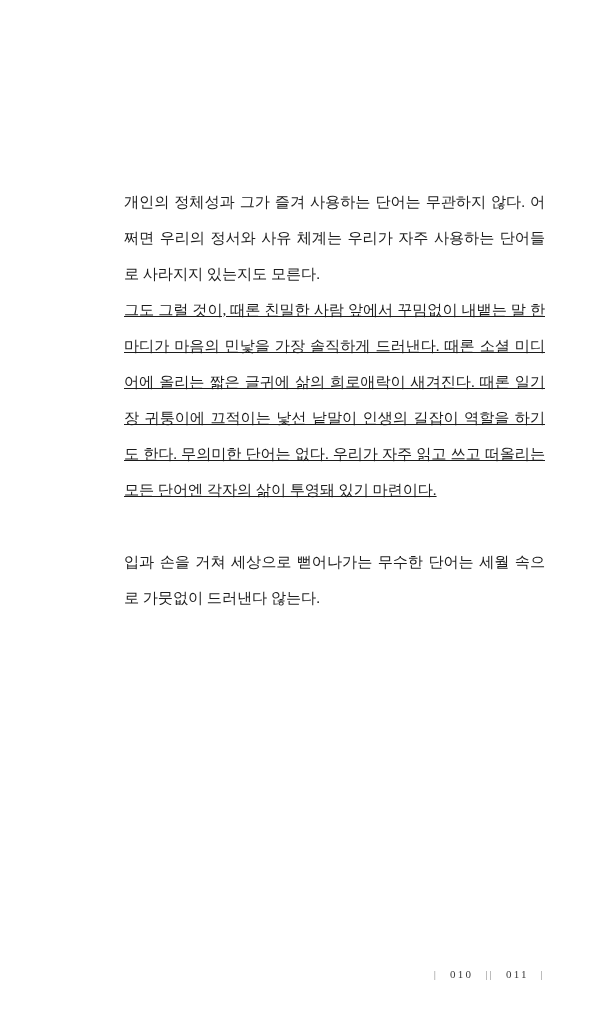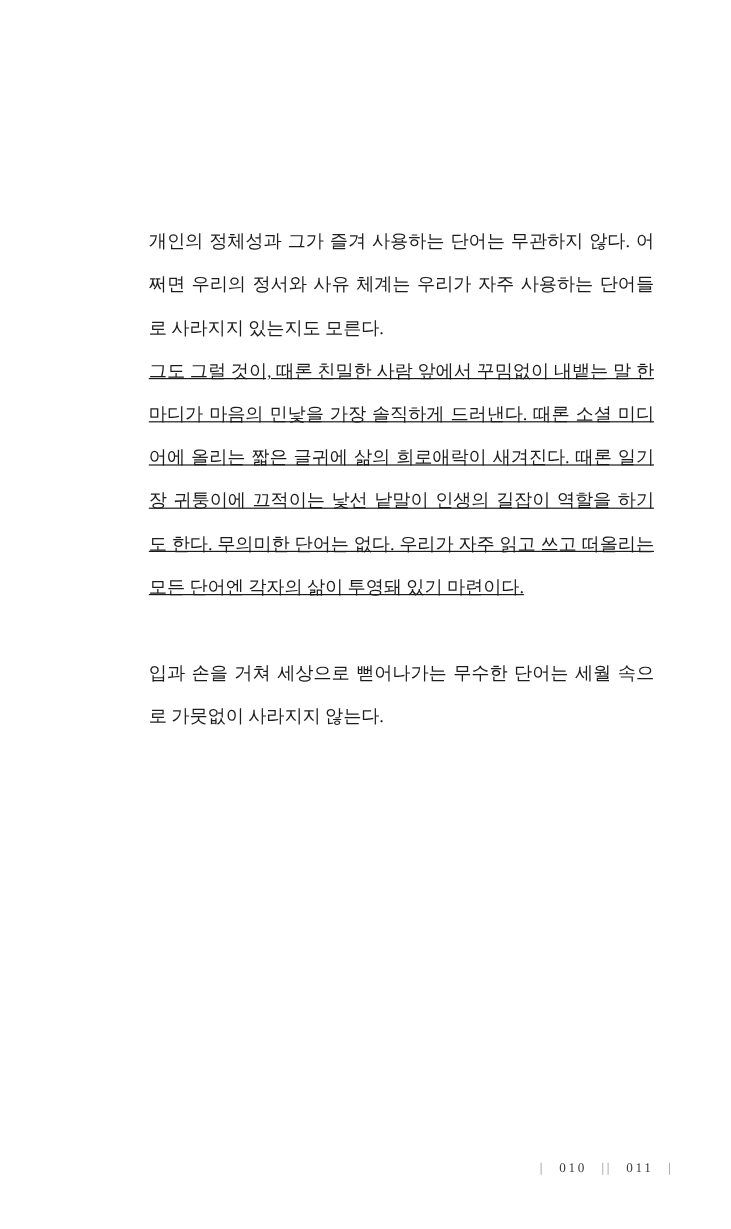--- a/index.html
+++ b/index.html
@@ -43,21 +43,21 @@
   .para-gap {
     height: 36px;
   }
 
   .footer {
     position: absolute;
     left: 0;
     right: 0;
     bottom: 44px;
     text-align: right;
-    padding-right: 44px;
+    padding-right: 60px;
     font-size: 11px;
     letter-spacing: 2.2px;
     color: #3a3a3a;
     font-family: "Liberation Serif", "DejaVu Serif", serif;
   }
 
   .footer .rule {
     display: inline-block;
     color: #8a8a8a;
     padding: 0 4px;
@@ -78,21 +78,21 @@
 
 
     <div class="para-gap"></div>
 
     <p class="para">개인의 정체성과 그가 즐겨 사용하는 단어는 무관하지 않다. 어쩌면 우리의 정서와 사유 체계는 우리가 자주 사용하는 단어들로 사라지지 있는지도 모른다.</p>
 
     <p class="para">그도 그럴 것이, 때론 친밀한 사람 앞에서 꾸밈없이 내뱉는 말 한마디가 마음의 민낯을 가장 솔직하게 드러낸다. 때론 소셜 미디어에 올리는 짧은 글귀에 삶의 희로애락이 새겨진다. 때론 일기장 귀퉁이에 끄적이는 낯선 낱말이 인생의 길잡이 역할을 하기도 한다. 무의미한 단어는 없다. 우리가 자주 읽고 쓰고 떠올리는 모든 단어엔 각자의 삶이 투영돼 있기 마련이다.</p>
 
     <div class="para-gap"></div>
 
-    <p class="para">입과 손을 거쳐 세상으로 뻗어나가는 무수한 단어는 세월 속으로 가뭇없이 사라지지 않는다.</p>
+    <p class="para">입과 손을 거쳐 세상으로 뻗어나가는 무수한 단어는 세월 속으로 가뭇없이 드러낸다 않는다.</p>
 
   </div>
 
   <div class="footer">
     <span class="rule">|</span>
     <span class="pgnum">010</span>
     <span class="rule">||</span>
     <span class="pgnum">011</span>
     <span class="rule">|</span>
   </div>

